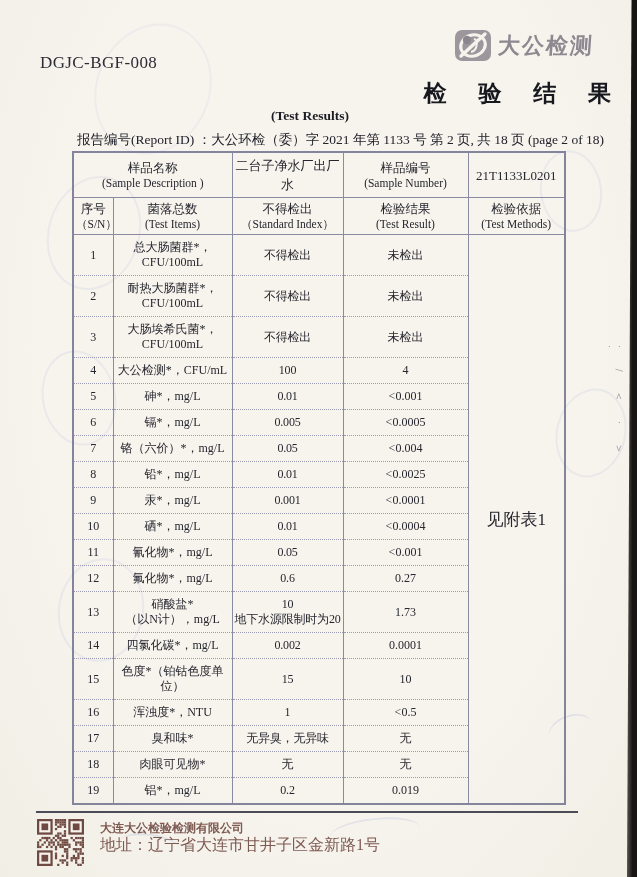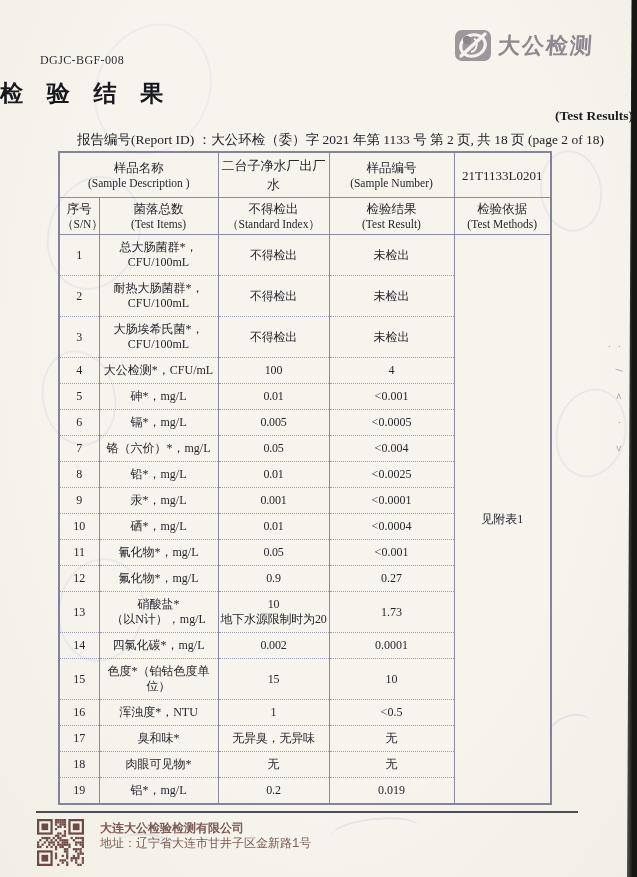--- a/index.html
+++ b/index.html
@@ -10,68 +10,68 @@
     overflow:hidden;
     font-family:"Liberation Serif","DejaVu Serif",serif;
     color:#26262e;
   }
   
   .scan-edge{
     position:absolute; top:0; right:0; width:10px; height:877px;
     background:linear-gradient(to right,#56544e,#171614 55%);
     clip-path:polygon(45% 0, 100% 0, 100% 100%, 0 100%);
   }
-  .doc-code{position:absolute; left:40px; top:53px; font-size:12px; letter-spacing:.4px; color:#2c2c36;}
+  .doc-code{position:absolute; left:40px; top:53px; font-size:17px; letter-spacing:.4px; color:#2c2c36;}
   .logo{position:absolute; top:30px; left:455px; display:flex; align-items:center; gap:7px;}
   .logo-mark{width:36px; height:31px; flex:0 0 auto;}
   .logo-text{
     font-size:22px; font-weight:bold; color:#8e8890;
     transform:skewX(-4deg); letter-spacing:2px; white-space:nowrap;
   }
   .title{
-    position:absolute; top:78px; left:0; width:620px; text-align:left;
-    font-size:23px; font-weight:bold; letter-spacing:9px; color:#17171e;
+    position:absolute; top:78px; left:0; width:620px; text-align:right;
+    font-size:23px; font-weight:bold; letter-spacing:9px; color:#17171e;font-family:Liberation Mono, monospace;
   }
   .subtitle{
-    position:absolute; top:108px; left:0; width:620px; text-align:right;
-    font-size:13.5px; font-weight:bold; color:#1c1c24;margin-left:13px;
+    position:absolute; top:108px; left:0; width:620px; text-align:center;
+    font-size:13.5px; font-weight:bold; color:#1c1c24;
   }
   .report-line{
     position:absolute; top:131px; left:44px; width:560px;
     font-size:13.5px; color:#22222b; white-space:nowrap;text-align:right;
   }
   
   table.results{
-    position:absolute; left:58px; top:151px; width:492px;
+    position:absolute; left:72px; top:151px; width:492px;
     border-collapse:collapse; table-layout:fixed;
     border:2px solid #84849c;
     padding-left:46px;
   }
   table.results td{
     text-align:center; vertical-align:middle; color:#26262e;
     overflow:hidden;
   }
   .hdr td{ border:1px solid #8a8aa2; padding:3px 2px; }
   .cn{ display:block; font-size:12.5px; line-height:16px; }
   .en{ display:block; font-size:11.5px; line-height:14px; }
   .sample-value{ font-size:13px; }
   tbody td{
     border-left:1px solid #8a8aa2; border-right:1px solid #8a8aa2;
     border-bottom:1px dotted #9a9ab4;
     font-size:12px; line-height:15px; padding:5px 2px;
     white-space:pre-line;
   }
   tbody td.std{ font-size:12px; letter-spacing:-0.2px; }
-  tbody td.method-cell{ font-size:12px; border-bottom:none; }
+  tbody td.method-cell{ font-size:17px; border-bottom:none; }
   
   .footer-rule{position:absolute; left:36px; top:811px; width:542px; height:2px; background:#4c4c58;}
   .qr{position:absolute; left:37px; top:819px; width:47px; height:47px;}
   .footer-text{position:absolute; left:100px; top:821px; color:#7d5a52; line-height:15.5px;}
   .footer-company{font-size:12px; font-weight:bold; font-family:Liberation Serif, serif;}
-  .footer-addr,.footer-phone{font-size:12px; font-family:Liberation Mono, monospace;}
+  .footer-addr,.footer-phone{font-size:16px; font-family:Liberation Serif, serif;}
   
   .stamp{position:absolute; border:2px solid rgba(108,124,200,.09); border-radius:50%;}
   .squiggle{position:absolute; border-top:2px solid rgba(108,124,200,.14); border-radius:50%;}
   .bleed-marks{
     position:absolute; left:604px; top:345px; height:125px;
     writing-mode:vertical-rl; font-size:9px; letter-spacing:9px;
     color:rgba(55,55,75,.45); font-family:"DejaVu Sans",sans-serif;
   }
 </style>
 </head>
@@ -211,21 +211,21 @@
     </tr>
         <tr>
       <td class="sn">11</td>
       <td class="item">氰化物*，mg/L</td>
       <td class="std">0.05</td>
       <td class="res">&lt;0.001</td>
     </tr>
         <tr>
       <td class="sn">12</td>
       <td class="item">氟化物*，mg/L</td>
-      <td class="std">0.9</td>
+      <td class="std">0.6</td>
       <td class="res">0.27</td>
     </tr>
         <tr>
       <td class="sn">13</td>
       <td class="item">硝酸盐*
 （以N计），mg/L</td>
       <td class="std">10
 地下水源限制时为20</td>
       <td class="res">1.73</td>
     </tr>

